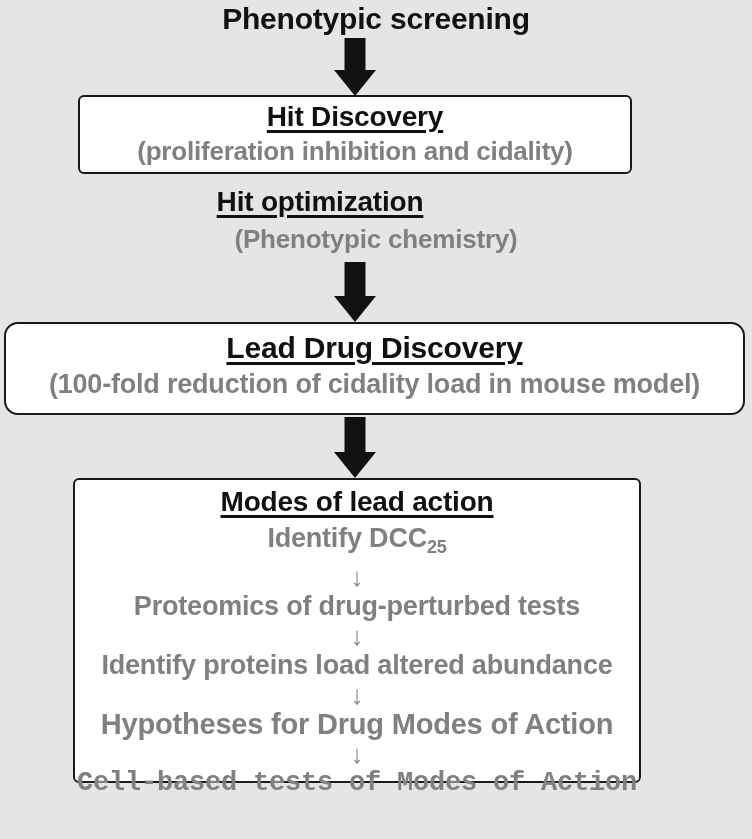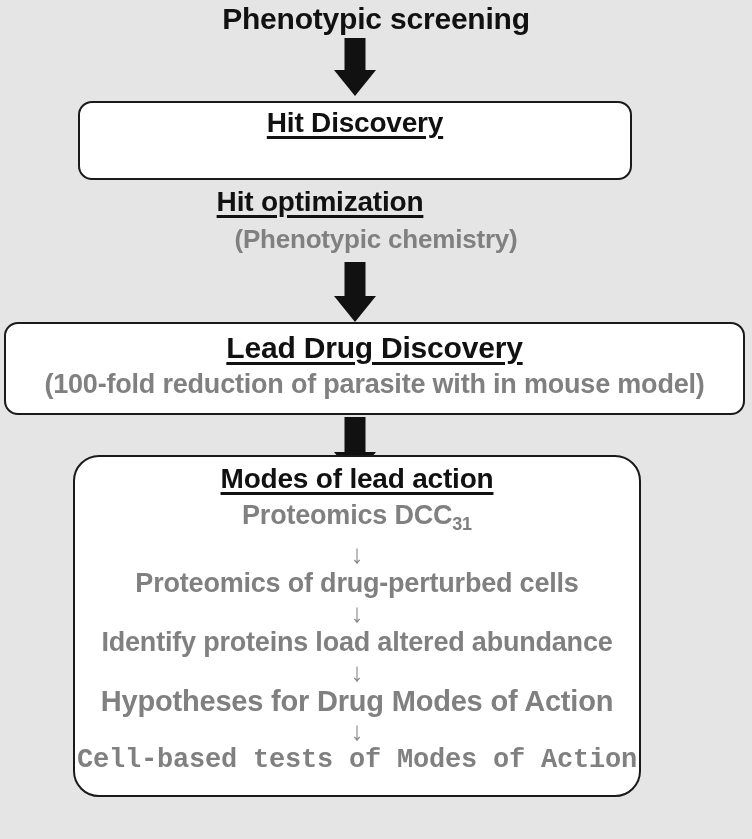--- a/index.html
+++ b/index.html
@@ -52,21 +52,21 @@
     font-weight: normal;
     line-height: 1;
   }
 
   
   .rbox {
     border: 2.5px solid #1a1a1a;
     background: #ffffff;
     box-sizing: border-box;
   }
-  #box-hit-discovery   { border-radius: 14px; margin-top: 6px; }
+  #box-hit-discovery   { border-radius: 6px; }
   #box-lead-discovery  { border-radius: 14px; }
   #box-modes           { border-radius: 26px; }
 
   
   .block-arrow {
     position: absolute;
     display: block;
   }
   .block-arrow .shaft {
     position: absolute;
@@ -96,49 +96,50 @@
 
   <div class="abs title-black" id="title-phenotypic" style="left:0; top:2px; width:752px; font-size:30px; line-height:34px;">Phenotypic screening</div>
 
   <div class="block-arrow" style="left:334px; top:38px; width:42px; height:58px;">
     <div class="shaft" style="width:21px; height:34px;"></div>
     <div class="head"></div>
   </div>
 
   <div class="abs rbox" id="box-hit-discovery" style="left:78px; top:95px; width:554px; height:79px;">
     <div class="heading-underline stack-line" style="margin-top:4px; font-size:28px; line-height:32px;">Hit Discovery</div>
+    <div class="gray-text stack-line" style="margin-top:3px; font-size:26px; line-height:30px;">(proliferation inhibition and cidality)</div>
   </div>
 
   <div class="abs heading-underline" style="left:0; top:186px; width:640px; font-size:28px; line-height:32px;">Hit optimization</div>
   <div class="abs gray-text" style="left:0; top:224px; width:752px; font-size:26px; line-height:30px;">(Phenotypic chemistry)</div>
 
   <div class="block-arrow" style="left:334px; top:262px; width:42px; height:60px;">
     <div class="shaft" style="width:21px; height:36px;"></div>
     <div class="head"></div>
   </div>
 
   <div class="abs rbox" id="box-lead-discovery" style="left:4px; top:322px; width:741px; height:93px;">
     <div class="heading-underline stack-line" style="margin-top:7px; font-size:30px; line-height:34px;">Lead Drug Discovery</div>
-    <div class="gray-text stack-line" style="margin-top:4px; font-size:27px; line-height:31px;">(100-fold reduction of parasite with in mouse model)</div>
+    <div class="gray-text stack-line" style="margin-top:4px; font-size:27px; line-height:31px;">(100-fold reduction of cidality load in mouse model)</div>
   </div>
 
   <div class="block-arrow" style="left:334px; top:417px; width:42px; height:61px;">
     <div class="shaft" style="width:21px; height:37px;"></div>
     <div class="head"></div>
   </div>
 
-  <div class="abs rbox" id="box-modes" style="left:73px; top:455px; width:568px; height:342px;">
+  <div class="abs rbox" id="box-modes" style="left:73px; top:478px; width:568px; height:305px;border-radius:6px;">
 
     <div class="heading-underline stack-line" style="margin-top:6px; font-size:28px; line-height:32px;">Modes of lead action</div>
 
-    <div class="gray-text stack-line" style="margin-top:5px; font-size:27px; line-height:31px;"><span>Proteomics DCC</span><sub style="font-size:18px;">31</sub></div>
+    <div class="gray-text stack-line" style="margin-top:5px; font-size:27px; line-height:31px;"><span>Identify DCC</span><sub style="font-size:18px;">25</sub></div>
 
     <div class="gray-arrow stack-line" style="margin-top:1px; font-size:26px;">↓</div>
 
-    <div class="gray-text stack-line" style="margin-top:1px; font-size:27px; line-height:31px;">Proteomics of drug-perturbed cells</div>
+    <div class="gray-text stack-line" style="margin-top:1px; font-size:27px; line-height:31px;">Proteomics of drug-perturbed tests</div>
 
     <div class="gray-arrow stack-line" style="margin-top:1px; font-size:26px;">↓</div>
 
     <div class="gray-text stack-line" style="margin-top:1px; font-size:27px; line-height:31px;">Identify proteins load altered abundance</div>
 
     <div class="gray-arrow stack-line" style="margin-top:1px; font-size:26px;">↓</div>
 
     <div class="gray-text stack-line" style="margin-top:1px; font-size:29px; line-height:31px;">Hypotheses for Drug Modes of Action</div>
 
     <div class="gray-arrow stack-line" style="margin-top:1px; font-size:26px;">↓</div>

